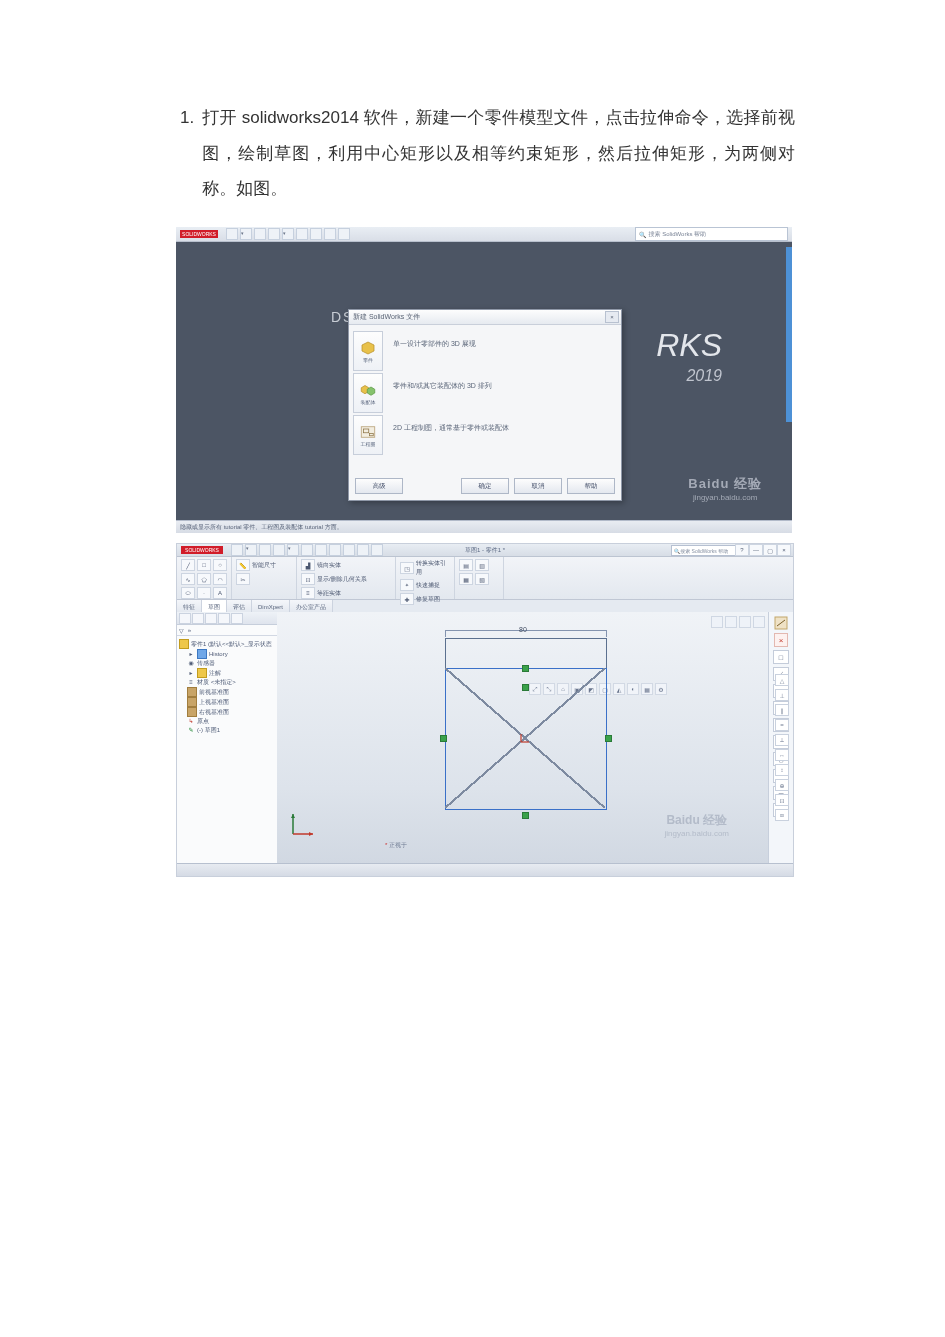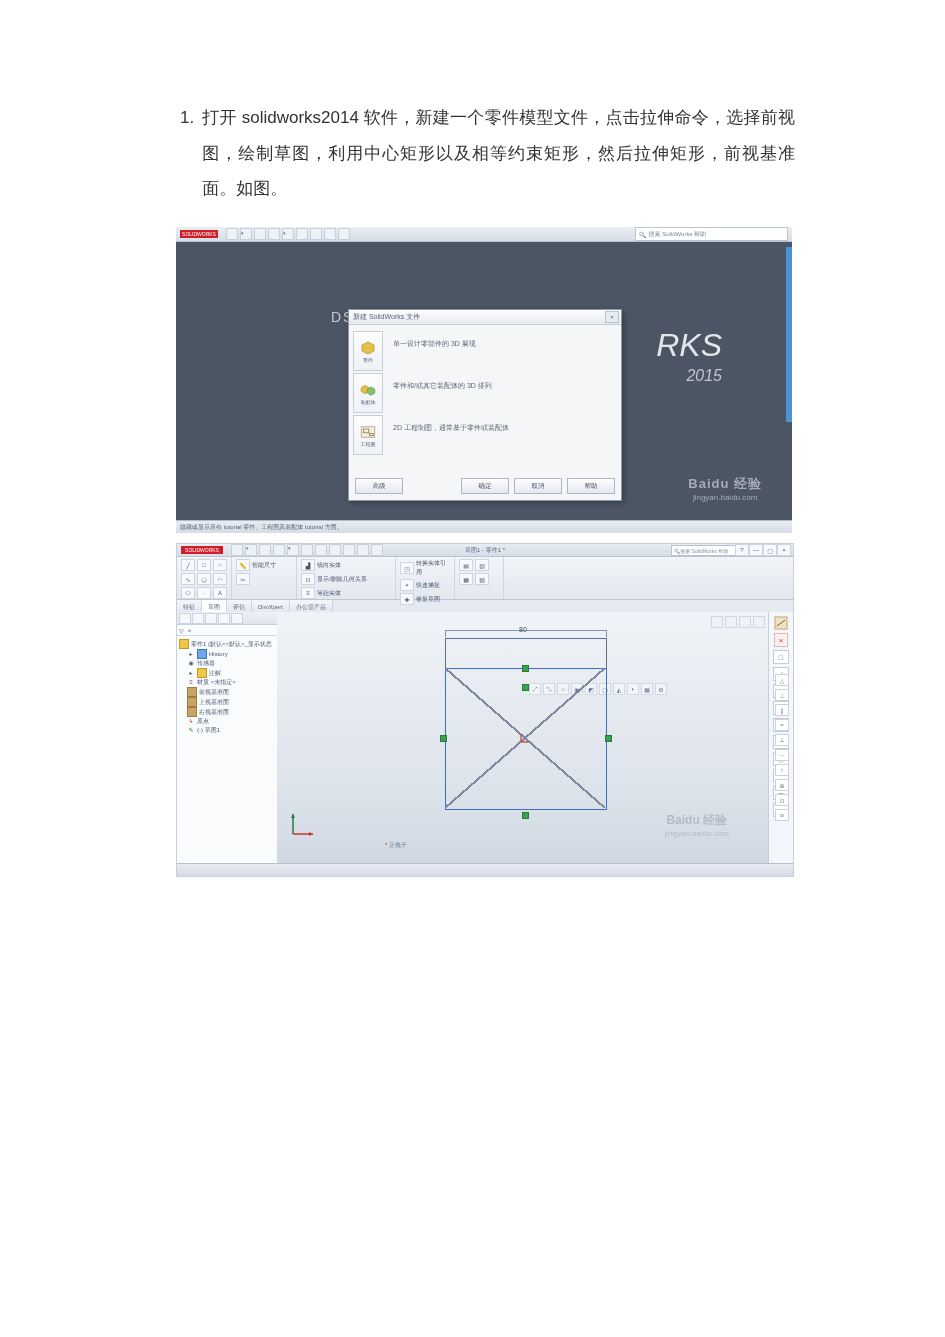--- a/index.html
+++ b/index.html
@@ -581,21 +581,21 @@
     color: #6d7a92;
   }
 </style>
 </head>
 <body>
 
 <div class="page">
 
   <div class="step">
     <div class="step-num">1.</div>
-    <div class="step-text">打开 solidworks2014 软件，新建一个零件模型文件，点击拉伸命令，选择前视图，绘制草图，利用中心矩形以及相等约束矩形，然后拉伸矩形，前视基准面。如图。</div>
+    <div class="step-text">打开 solidworks2014 软件，新建一个零件模型文件，点击拉伸命令，选择前视图，绘制草图，利用中心矩形以及相等约束矩形，然后拉伸矩形，为两侧对称。如图。</div>
   </div>
 
   <div class="shot1">
 
     <div class="sw-titlebar">
       <div class="sw-logo">SOLIDWORKS</div>
       <div class="sw-qat">
         <span></span>
         <span class="drop"></span>
         <span></span>
@@ -612,21 +612,21 @@
       <span class="mag">🔍</span>
       <span>搜索 SolidWorks 帮助</span>
     </div>
 
     <div class="right-tab"></div>
 
     <div class="bg-logo">
       <span class="ds">DS</span>
     </div>
     <div class="bg-logo-small">RKS</div>
-    <div class="bg-year">2015</div>
+    <div class="bg-year">2019</div>
 
     <div class="watermark">
       <div class="big">Baidu 经验</div>
       <div>jingyan.baidu.com</div>
     </div>
 
     <div class="dlg">
       <div class="dlg-title">
         <span>新建 SolidWorks 文件</span>
         <div class="dlg-close">×</div>

